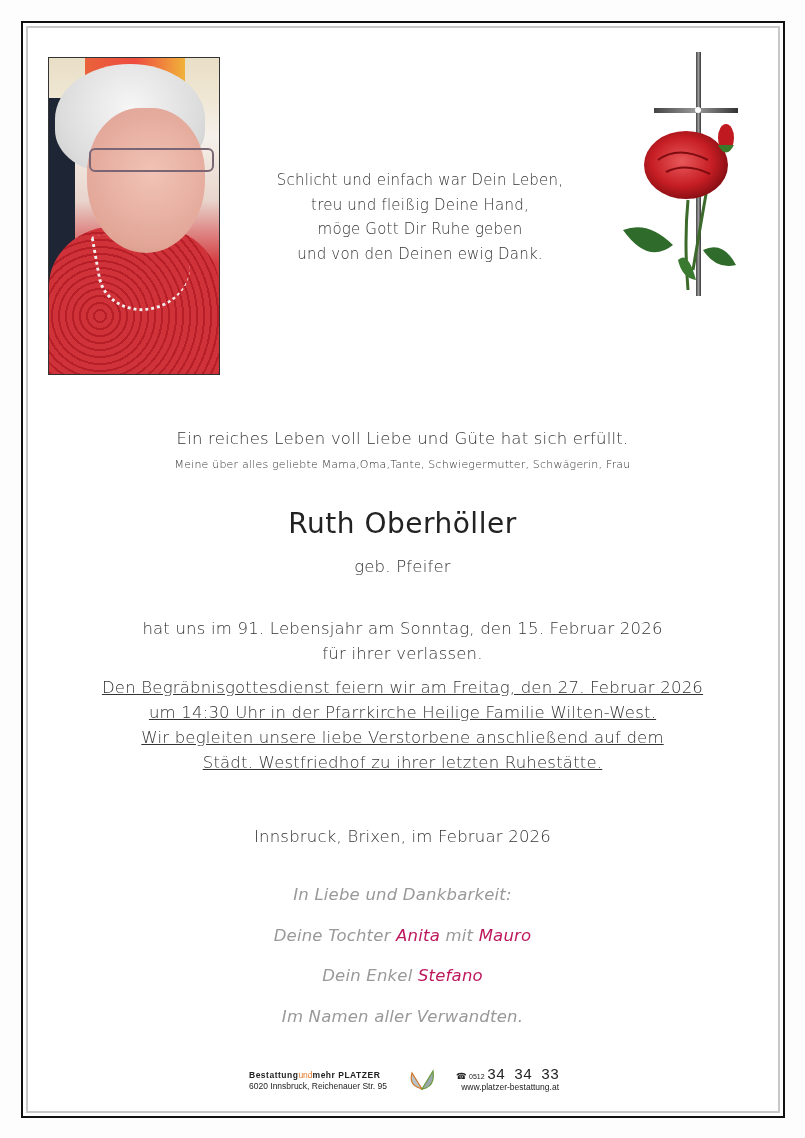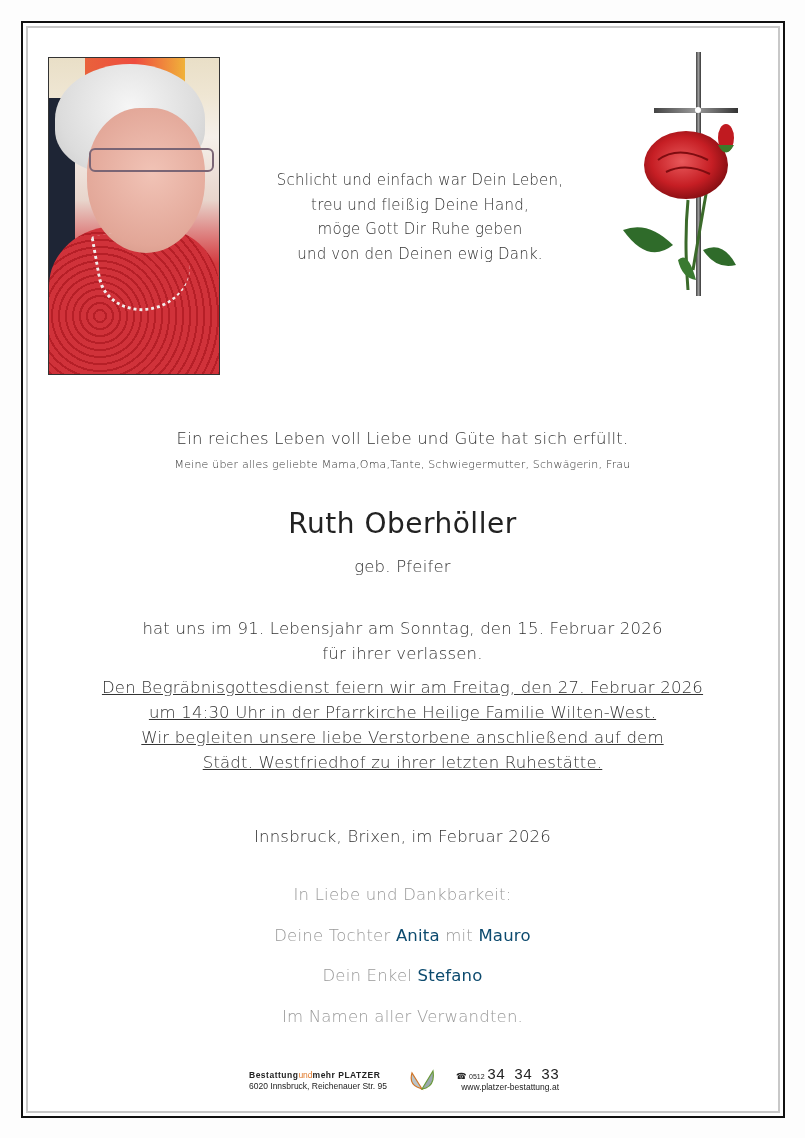--- a/index.html
+++ b/index.html
@@ -16,21 +16,21 @@
   .photo .glasses{position:absolute;left:40px;top:90px;width:125px;height:24px;border:2px solid #7a6575;border-radius:6px;box-sizing:border-box;}
   .photo .dress{position:absolute;left:0;top:168px;width:170px;height:150px;border-radius:40% 40% 0 0;background:repeating-radial-gradient(circle at 30% 60%,#d0323a 0 5px,#b61f27 5px 7px);}
   .photo .pearls{position:absolute;left:48px;top:170px;width:90px;height:80px;border-bottom:3px dotted #f2ecec;border-left:3px dotted #f2ecec;border-radius:0 0 50% 50%;transform:rotate(-10deg);}
   .cross{position:absolute;left:618px;top:50px;width:130px;height:250px;}
   .footer{position:absolute;top:1070px;left:249px;width:310px;height:26px;font-family:"Liberation Sans",sans-serif;font-size:8.5px;color:#222;}
   .footer .l{position:absolute;left:0;top:0;line-height:11px;}
   .footer .r{position:absolute;right:0;top:0;text-align:right;line-height:11px;}
   .footer .bfly{position:absolute;left:160px;top:-1px;width:26px;height:24px;}
   .brand b{font-weight:bold;letter-spacing:0.5px;}
   .brand .und{color:#e07a2a;font-weight:normal;}
-  .hl{color:#0c4a6e;font-weight:normal;}
+  .hl{color:#be185d;font-weight:normal;}
 </style>
 </head>
 <body>
 
 <div class="frame">
   <div class="inner"></div>
 </div>
 
 <div class="photo">
   <div class="bgtop"></div>
@@ -92,21 +92,21 @@
 
 <div class="txt" style="top:675px;font-size:16.5px;line-height:25px;text-decoration:underline;">
   <div>Den Begräbnisgottesdienst feiern wir am Freitag, den 27. Februar 2026</div>
   <div>um 14:30 Uhr in der Pfarrkirche Heilige Familie Wilten-West.</div>
   <div>Wir begleiten unsere liebe Verstorbene anschließend auf dem</div>
   <div>Städt. Westfriedhof zu ihrer letzten Ruhestätte.</div>
 </div>
 
 <div class="txt" style="top:825px;font-size:16.5px;line-height:24px;">Innsbruck, Brixen, im Februar 2026</div>
 
-<div class="txt" style="top:875px;font-size:16.5px;line-height:40.5px;color:#999;">
+<div class="txt" style="top:875px;font-size:16.5px;line-height:40.5px;color:#999;font-style:italic;">
   <div>In Liebe und Dankbarkeit:</div>
   <div>
     <span>Deine Tochter</span>
     <span class="hl">Anita</span>
     <span>mit</span>
     <span class="hl">Mauro</span>
   </div>
   <div>
     <span>Dein Enkel</span>
     <span class="hl">Stefano</span>

